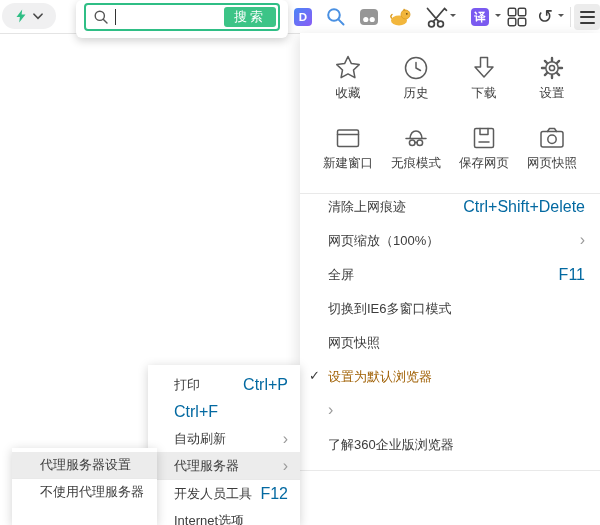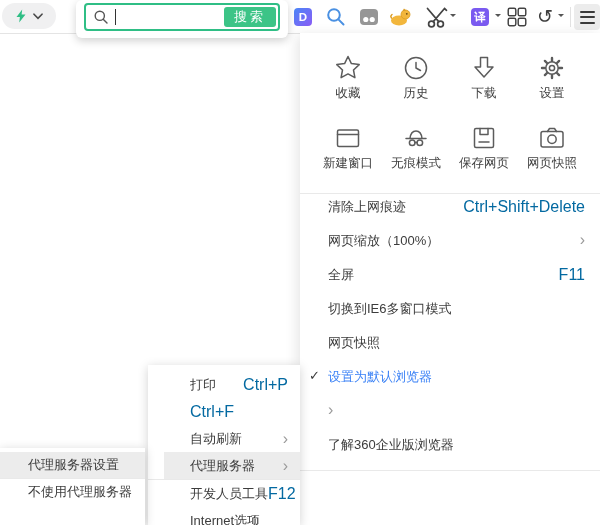--- a/index.html
+++ b/index.html
@@ -56,32 +56,32 @@
   .mrows{padding-top:4px;}
   .mrow{position:relative;height:34px;display:flex;align-items:flex-start;
         padding:0 15px 0 28px;font-size:13px;color:#3c3c3c;}
   .mrow .ml{flex:1;white-space:nowrap;}
   .ms{color:#0369a1;font-size:16px;white-space:nowrap;}
   .chev{color:#9b9b9b;font-size:16px;line-height:1;}
   .chev::after{content:"›";}
   .check{position:absolute;left:9px;color:#3a3a3a;font-size:13px;}
   .check::after{content:"✓";}
   .hl{background:#ececec;}
-  .disabled .ml{color:#3b82f6;}
+  .disabled .ml{color:#a16207;}
 
   
   .tools-panel{position:absolute;left:148px;top:365px;width:152px;height:160px;background:#fff;
                box-shadow:0 2px 10px rgba(0,0,0,.18);z-index:6;box-sizing:border-box;
                padding-top:6px;}
   .trow{position:relative;height:27px;display:flex;align-items:center;
-        padding:0 12px 0 26px;font-size:13px;color:#3c3c3c;margin-left:16px;}
+        padding:0 12px 0 26px;font-size:13px;color:#3c3c3c;}
   .trow .ml{flex:1;white-space:nowrap;}
 
   
-  .proxy-panel{position:absolute;left:0;top:448px;width:145px;height:77px;background:#fff;
+  .proxy-panel{position:absolute;left:12px;top:448px;width:145px;height:77px;background:#fff;
                box-shadow:0 2px 10px rgba(0,0,0,.18);z-index:7;box-sizing:border-box;
                padding-top:4px;}
   .prow{position:relative;height:26px;display:flex;align-items:center;
         padding:0 8px 0 28px;font-size:13px;color:#3c3c3c;}
   .prow .ml{flex:1;white-space:nowrap;}
 </style>
 </head>
 <body>
 
 <div class="stage">

